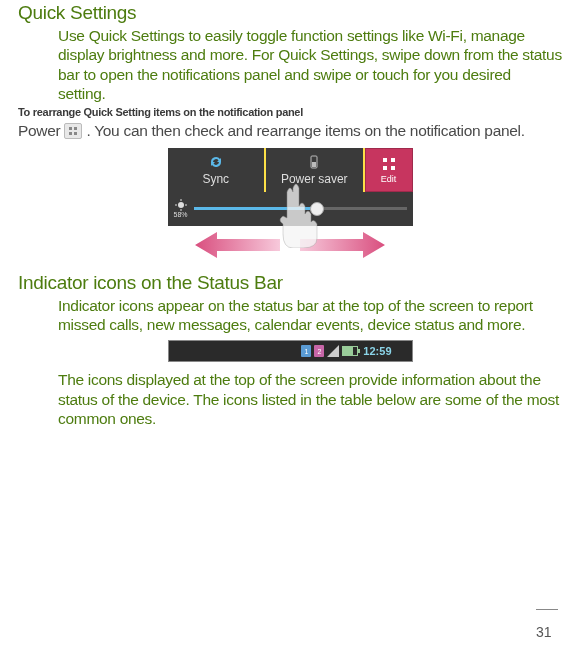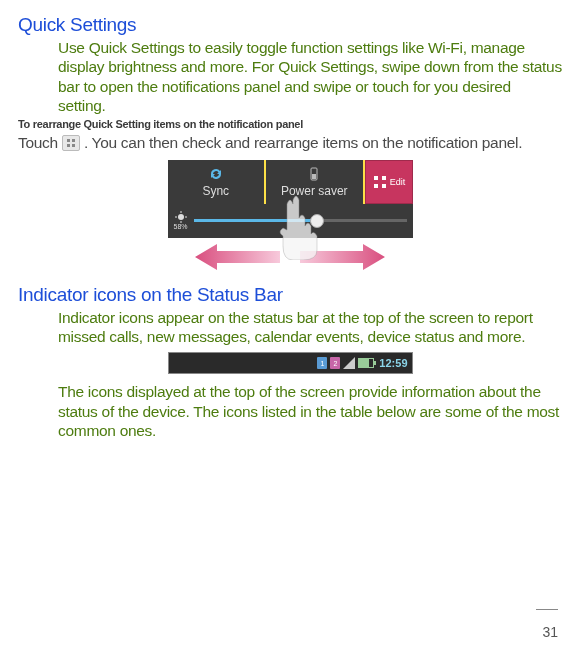--- a/index.html
+++ b/index.html
@@ -9,22 +9,22 @@
     font-family: Arial, Helvetica, sans-serif;
     color: #4a4a4a;
     padding: 0 18px;
     position: relative;
     background: #fff;
   }
   h2 {
     font-size: 19px;
     font-weight: normal;
     font-stretch: condensed;
-    color: #1d4ed8;
-    margin-top: 14px;
+    color: #4d7c0f;
+    margin-top: 2px;
     margin-bottom: 2px;
     letter-spacing: -0.3px;
   }
   .body-text {
     font-size: 15.5px;
     line-height: 1.25;
     font-stretch: condensed;
     letter-spacing: -0.3px;
     color: #4d7c0f;
     margin-bottom: 2px;
@@ -81,21 +81,21 @@
     font-size: 12px;
     gap: 2px;
     border-right: 2px solid #fde047;
   }
   .qs-item:last-child { border-right: none; }
   .qs-icon { width: 16px; height: 16px; display: flex; align-items: center; justify-content: center; }
   .qs-edit {
     width: 48px;
     background: #c7355f;
     display: flex;
-    flex-direction: row;
+    flex-direction: column;
     align-items: center;
     justify-content: center;
     color: #fff;
     font-size: 9px;
     gap: 2px;
     box-shadow: inset 0 0 0 1px rgba(0,0,0,0.2);
   }
   .slider-row {
     background: #3a3a3a;
     height: 34px;
@@ -150,52 +150,52 @@
   
   .statusbar-fig {
     width: 245px;
     height: 22px;
     margin: 6px auto 8px auto;
     background: #2a2a2a;
     border: 1px solid #888;
     display: flex;
     align-items: center;
     justify-content: flex-end;
-    padding: 0 4px;
+    padding: 0 20px;
     gap: 3px;
     color: #fff;
     font-size: 10px;
   }
   .sb-icon { width: 12px; height: 12px; display:flex; align-items:center; justify-content:center; }
   .sb-sim { background:#5a9bd4; width:10px; height:12px; border-radius:1px; font-size:7px; display:flex; align-items:center; justify-content:center; color:#fff;}
   .sb-batt { width:16px; height:10px; border:1px solid #9c9; position:relative; }
   .sb-batt::after{content:""; position:absolute; right:-3px; top:2px; width:2px; height:4px; background:#9c9;}
   .sb-batt-fill{background:#9c9; width:70%; height:100%;}
   .sb-time { color:#8bd4e8; font-weight:bold; font-size:11px; margin-left:2px;}
 
   .page-num {
     position: absolute;
     bottom: 14px;
     right: 22px;
     font-size: 14px;
     color: #555;
     border-top: 1px solid #888;
     padding-top: 14px;
     width: 22px;
-    text-align: right;
+    text-align: left;
   }
 </style>
 </head>
 <body>
 
 <h2>Quick Settings</h2>
 <p class="body-text">Use Quick Settings to easily toggle function settings like Wi-Fi, manage display brightness and more. For Quick Settings, swipe down from the status bar to open the notifications panel and swipe or touch for you desired setting.</p>
 <p class="bold-line">To rearrange Quick Setting items on the notification panel</p>
 <div class="touch-line">
-  <span>Touch</span>
+  <span>Power</span>
   <span class="edit-glyph">
     <svg viewBox="0 0 10 10">
         <rect x="1" y="1" width="3" height="3" fill="#888"></rect>
         <rect x="6" y="1" width="3" height="3" fill="#888"></rect>
         <rect x="1" y="6" width="3" height="3" fill="#888"></rect>
         <rect x="6" y="6" width="3" height="3" fill="#888"></rect>
       </svg>
   </span>
   <span>. You can then check and rearrange items on the notification panel.</span>
 </div>

